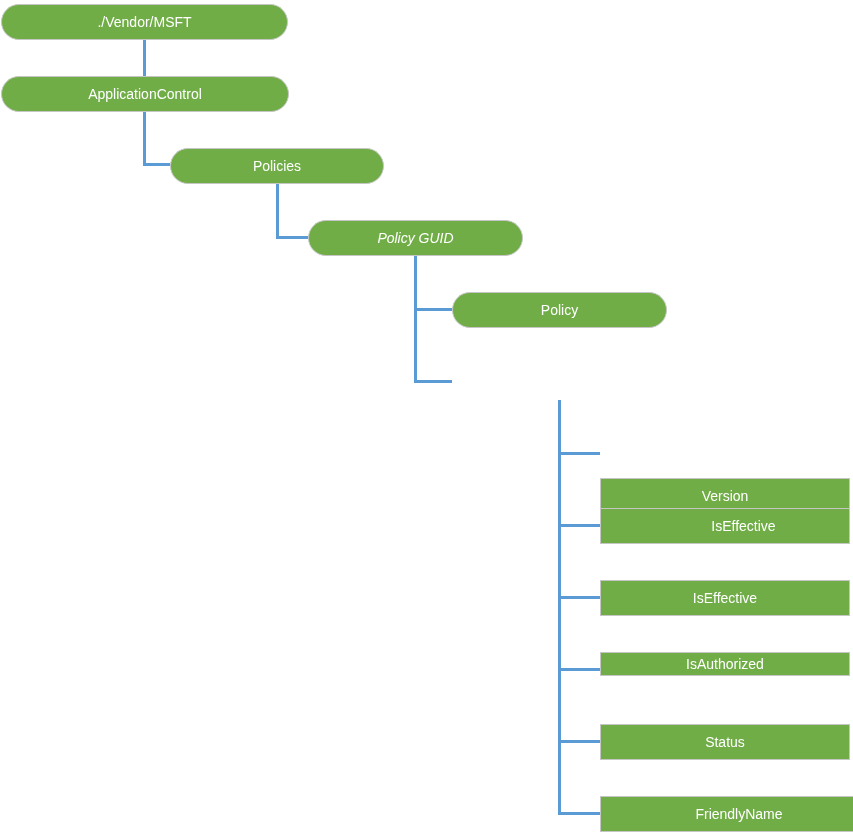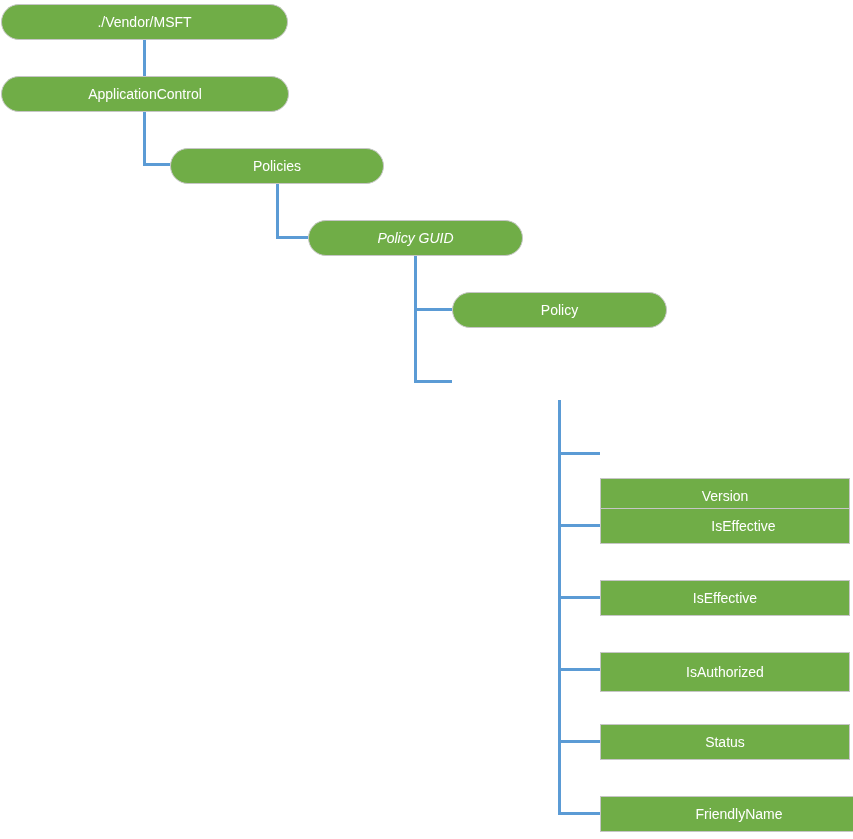--- a/index.html
+++ b/index.html
@@ -37,21 +37,21 @@
   
   #n0  { left: 1px;   top: 4px;   width: 287px; height: 36px; }
   #n1  { left: 1px;   top: 76px;  width: 288px; height: 36px; }
   #n2  { left: 170px; top: 148px; width: 214px; height: 36px; }
   #n3  { left: 308px; top: 220px; width: 215px; height: 36px; }
   #n4  { left: 452px; top: 292px; width: 215px; height: 36px; text-align: center; }
   #n5  { left: 452px; top: 364px; width: 215px; height: 36px; }
   #n6  { left: 600px; top: 436px; width: 250px; height: 36px; margin-top: 42px; }
   #n7  { left: 600px; top: 508px; width: 250px; height: 36px; padding-left: 37px; }
   #n8  { left: 600px; top: 580px; width: 250px; height: 36px; }
-  #n9  { left: 600px; top: 652px; width: 250px; height: 40px; }
+  #n9  { left: 600px; top: 652px; width: 250px; height: 24px; }
   #n10 { left: 600px; top: 724px; width: 250px; height: 36px; }
   #n11 { left: 600px; top: 796px; width: 278px; height: 36px; }
   
   #c1   { left: 143px; top: 40px;  width: 3px;  height: 36px; }
   #c2v  { left: 143px; top: 112px; width: 3px;  height: 54px; }
   #c2h  { left: 143px; top: 163px; width: 27px; height: 3px;  }
   #c3v  { left: 276px; top: 184px; width: 3px;  height: 55px; }
   #c3h  { left: 276px; top: 236px; width: 32px; height: 3px;  }
   #c4v  { left: 414px; top: 256px; width: 3px;  height: 127px; }
   #c4h1 { left: 414px; top: 308px; width: 38px; height: 3px;  }

